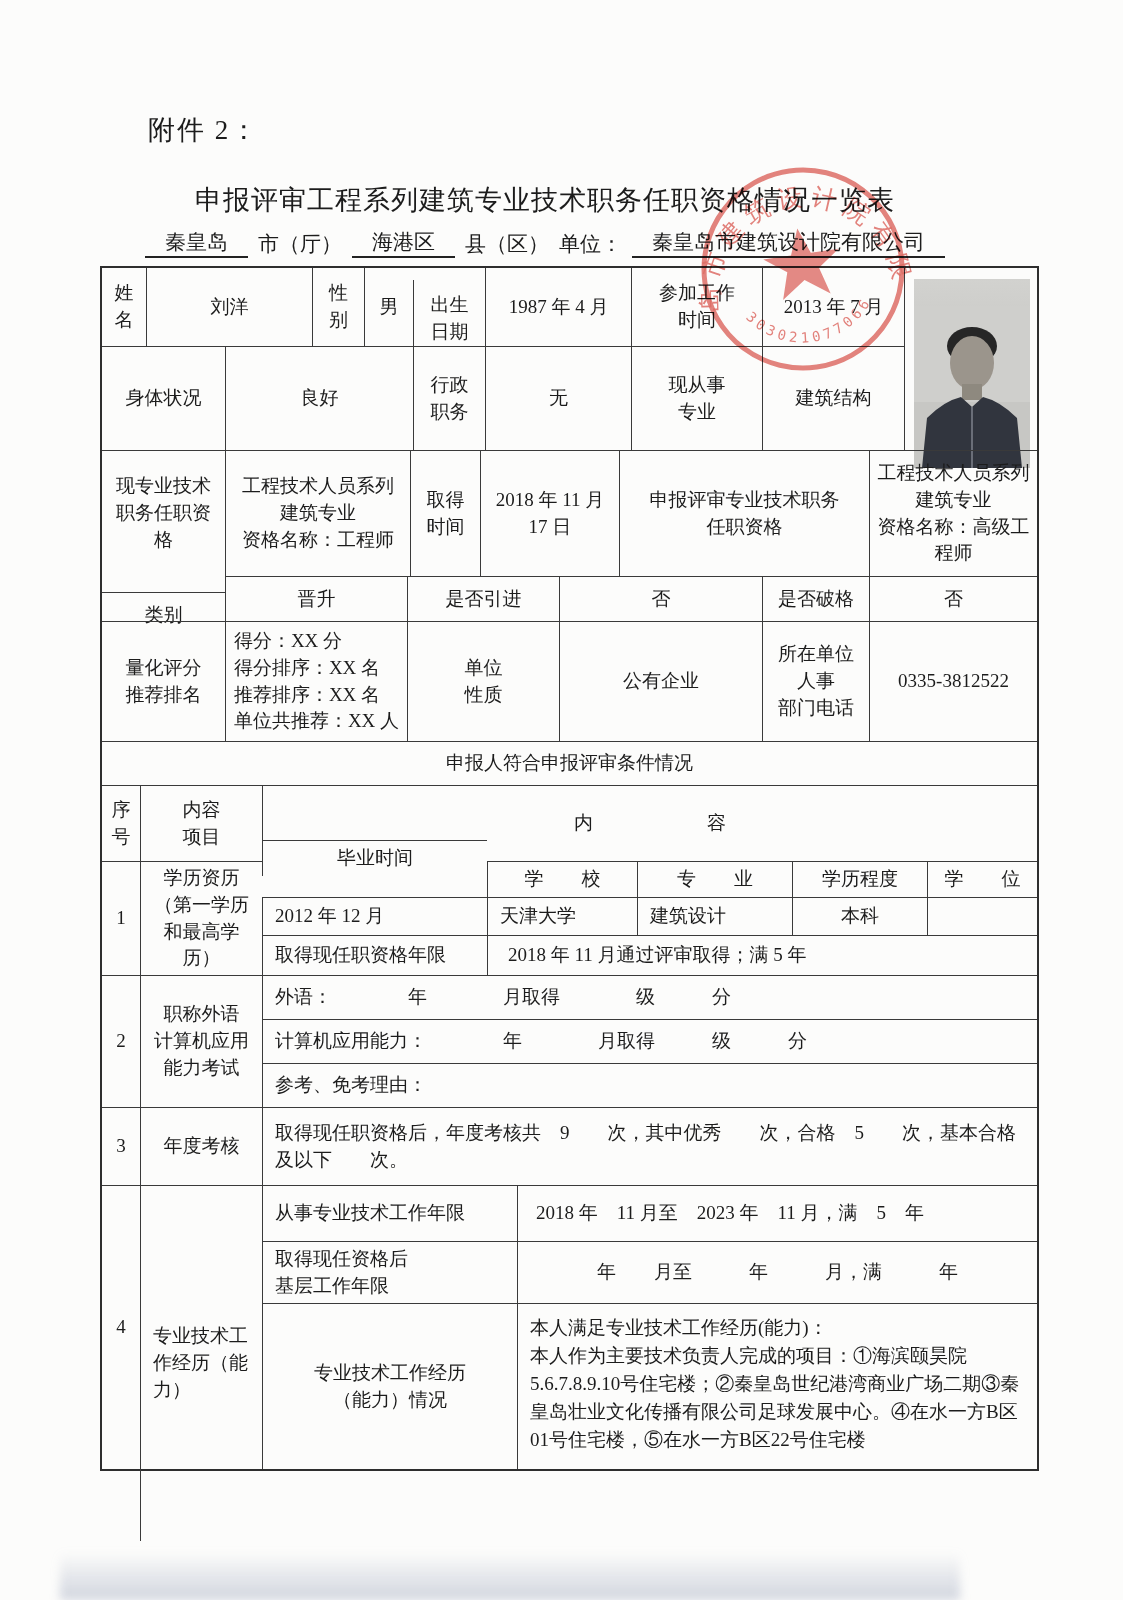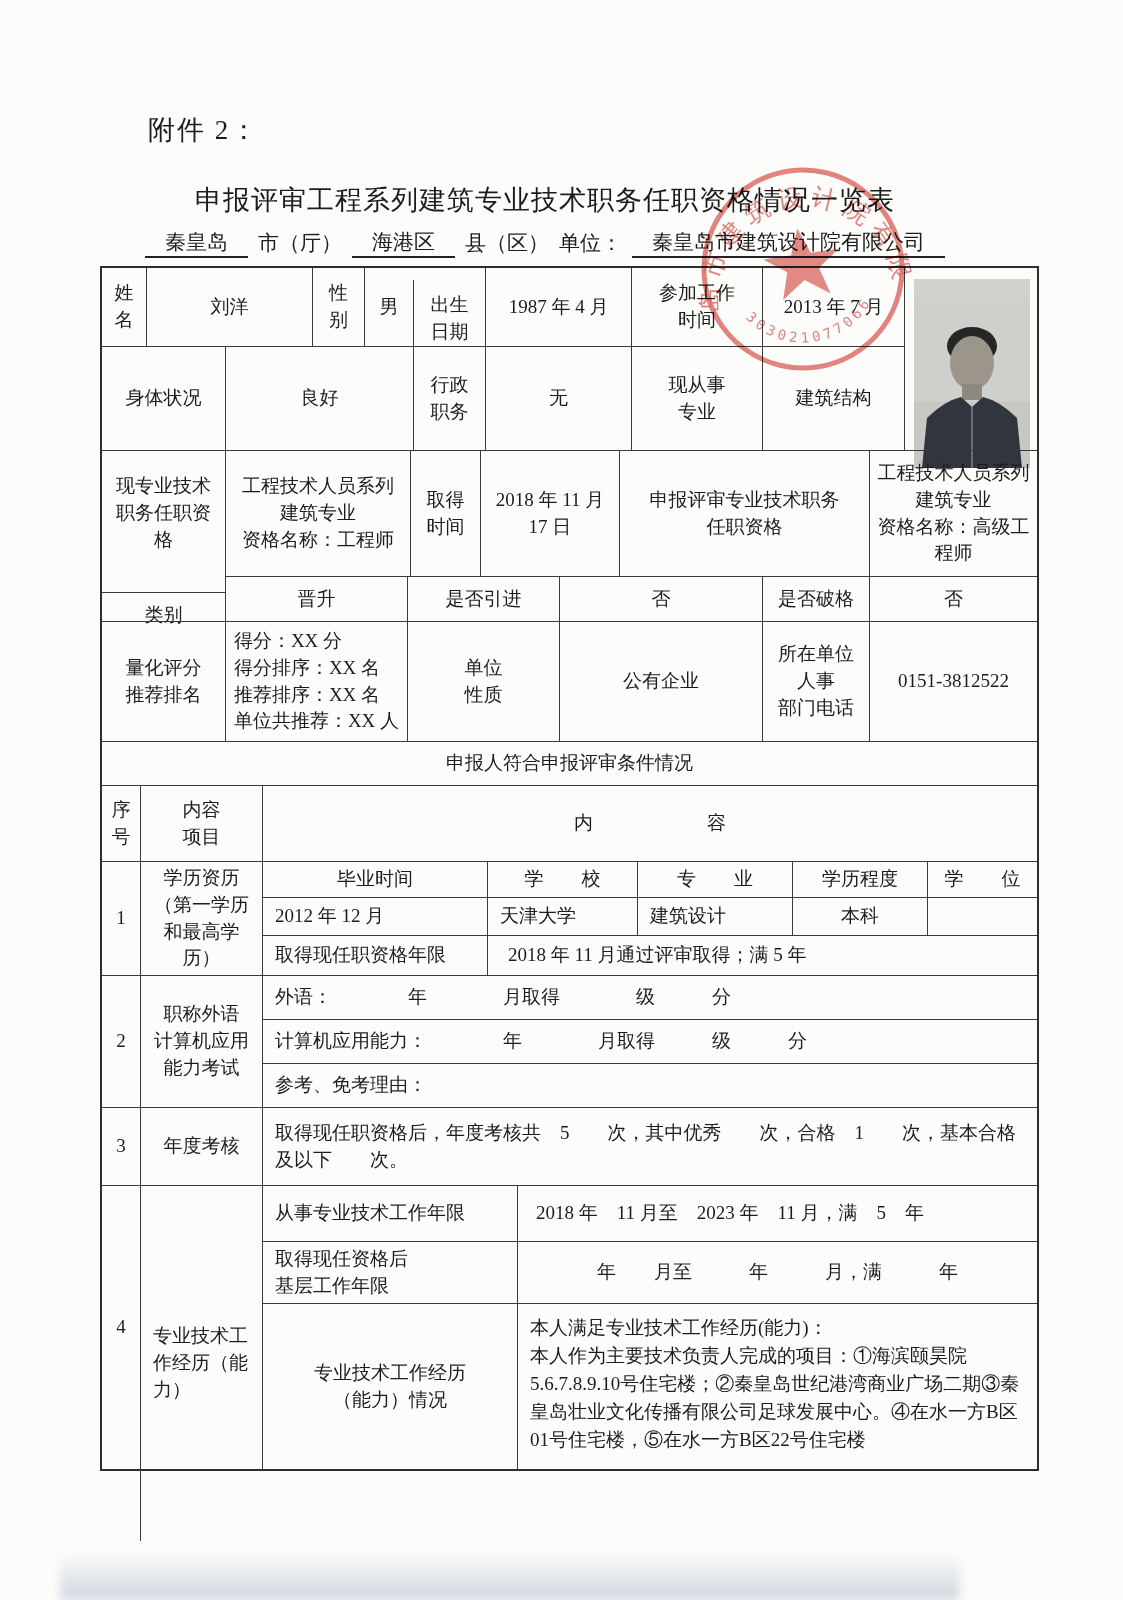--- a/index.html
+++ b/index.html
@@ -3,21 +3,21 @@
 <meta charset="utf-8">
 <style>
   html,body{margin:0;padding:0;}
   body{
     width:1123px;height:1600px;background:#f4f4f2;
     font-family:"Liberation Serif","DejaVu Serif",serif;color:#1c1c1c;
   }
   .page{position:relative;width:1123px;height:1600px;background:#fcfcfb;overflow:hidden;}
   .attachment{position:absolute;left:148px;top:112px;font-size:27px;letter-spacing:2px;}
   .title{position:absolute;left:0;top:182px;width:1090px;text-align:center;font-size:27px;font-weight:500;letter-spacing:1px;}
-  .subline{position:absolute;left:0;top:228px;width:1090px;display:flex;justify-content:center;align-items:center;gap:10px;font-size:21px;}
+  .subline{position:absolute;left:0;top:228px;width:1090px;display:flex;justify-content:center;align-items:flex-end;gap:10px;font-size:21px;}
   .subline .u{border-bottom:2px solid #222;padding:0 20px;}
   
   .tbl{position:absolute;left:100px;top:266px;width:935px;height:1201px;border:2px solid #2e2e2e;box-sizing:content-box;}
   .cell{
     position:absolute;box-sizing:border-box;
     border-left:1px solid #3a3a3a;border-top:1px solid #3a3a3a;
     display:flex;align-items:center;justify-content:center;
     text-align:center;font-size:19px;line-height:1.42;white-space:pre-line;
     padding:2px 6px;
   }
@@ -115,36 +115,36 @@
     <div class="cell" style="left:123px;top:353px;width:182px;height:120px;text-align:left">得分：XX 分
 得分排序：XX 名
 推荐排序：XX 名
 单位共推荐：XX 人</div>
     <div class="cell" style="left:305px;top:353px;width:152px;height:120px">单位
 性质</div>
     <div class="cell" style="left:457px;top:353px;width:203px;height:120px">公有企业</div>
     <div class="cell" style="left:660px;top:353px;width:107px;height:120px">所在单位
 人事
 部门电话</div>
-    <div class="cell" style="left:767px;top:353px;width:168px;height:120px">0151-3812522</div>
+    <div class="cell" style="left:767px;top:353px;width:168px;height:120px">0335-3812522</div>
 
     <div class="cell noL" style="left:0;top:473px;width:935px;height:44px">申报人符合申报评审条件情况</div>
 
     <div class="cell noL" style="left:0;top:517px;width:38px;height:76px">序
 号</div>
     <div class="cell" style="left:38px;top:517px;width:122px;height:76px">内容
 项目</div>
     <div class="cell" style="left:160px;top:517px;width:775px;height:76px">内　　　　　　容</div>
 
     <div class="cell noL" style="left:0;top:593px;width:38px;height:114px">1</div>
     <div class="cell" style="left:38px;top:593px;width:122px;height:114px">学历资历
 （第一学历
 和最高学
 历）</div>
-    <div class="cell" style="left:160px;top:593px;width:225px;height:36px">毕业时间</div>
+    <div class="cell" style="left:160px;top:572px;width:225px;height:36px">毕业时间</div>
     <div class="cell" style="left:385px;top:593px;width:150px;height:36px">学　　校</div>
     <div class="cell" style="left:535px;top:593px;width:155px;height:36px">专　　业</div>
     <div class="cell" style="left:690px;top:593px;width:135px;height:36px">学历程度</div>
     <div class="cell" style="left:825px;top:593px;width:110px;height:36px">学　　位</div>
     <div class="cell la" style="left:160px;top:629px;width:225px;height:38px">2012 年 12 月</div>
     <div class="cell la" style="left:385px;top:629px;width:150px;height:38px">天津大学</div>
     <div class="cell la" style="left:535px;top:629px;width:155px;height:38px">建筑设计</div>
     <div class="cell" style="left:690px;top:629px;width:135px;height:38px">本科</div>
     <div class="cell" style="left:825px;top:629px;width:110px;height:38px"></div>
     <div class="cell la" style="left:160px;top:667px;width:225px;height:40px">取得现任职资格年限</div>
@@ -153,21 +153,21 @@
     <div class="cell noL" style="left:0;top:707px;width:38px;height:132px">2</div>
     <div class="cell" style="left:38px;top:707px;width:122px;height:132px">职称外语
 计算机应用
 能力考试</div>
     <div class="cell la" style="left:160px;top:707px;width:775px;height:44px">外语：　　　　年　　　　月取得　　　　级　　　分</div>
     <div class="cell la" style="left:160px;top:751px;width:775px;height:44px">计算机应用能力：　　　　年　　　　月取得　　　级　　　分</div>
     <div class="cell la" style="left:160px;top:795px;width:775px;height:44px">参考、免考理由：</div>
 
     <div class="cell noL" style="left:0;top:839px;width:38px;height:78px">3</div>
     <div class="cell" style="left:38px;top:839px;width:122px;height:78px">年度考核</div>
-    <div class="cell la" style="left:160px;top:839px;width:775px;height:78px">取得现任职资格后，年度考核共　5　　次，其中优秀　　次，合格　1　　次，基本合格及以下　　次。</div>
+    <div class="cell la" style="left:160px;top:839px;width:775px;height:78px">取得现任职资格后，年度考核共　9　　次，其中优秀　　次，合格　5　　次，基本合格及以下　　次。</div>
 
     <div class="cell noL" style="left:0;top:917px;width:38px;height:284px">4</div>
     <div class="cell la" style="left:38px;top:917px;width:122px;height:356px">专业技术工
 作经历（能
 力）</div>
     <div class="cell la" style="left:160px;top:917px;width:255px;height:56px">从事专业技术工作年限</div>
     <div class="cell la" style="left:415px;top:917px;width:520px;height:56px;padding-left:18px">2018 年　11 月至　2023 年　11 月，满　5　年</div>
     <div class="cell la" style="left:160px;top:973px;width:255px;height:62px">取得现任资格后
 基层工作年限</div>
     <div class="cell" style="left:160px;top:1035px;width:255px;height:166px">专业技术工作经历

